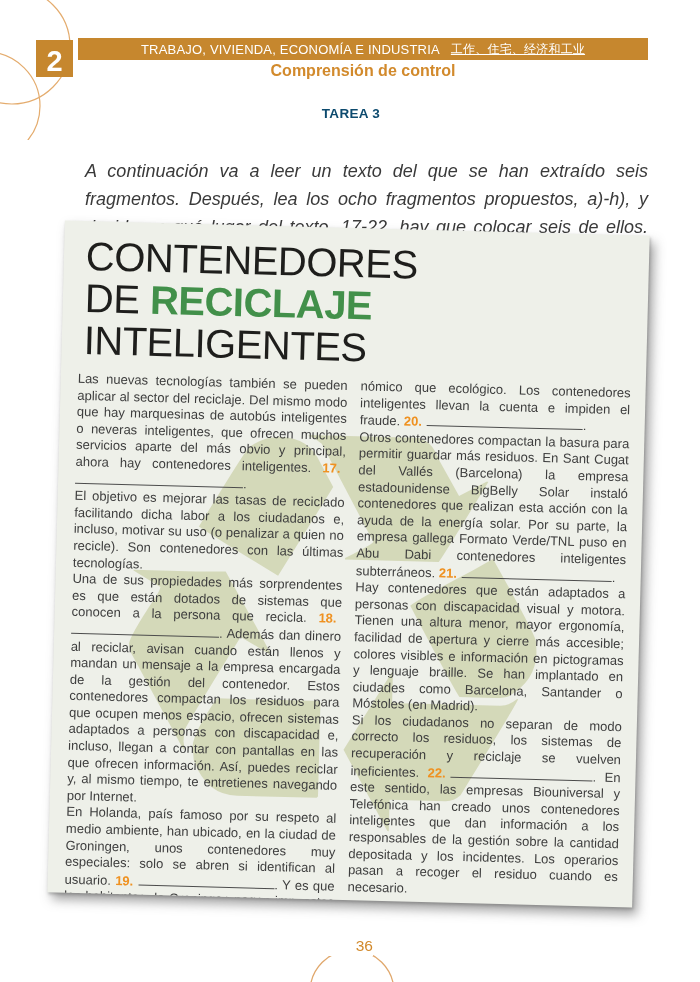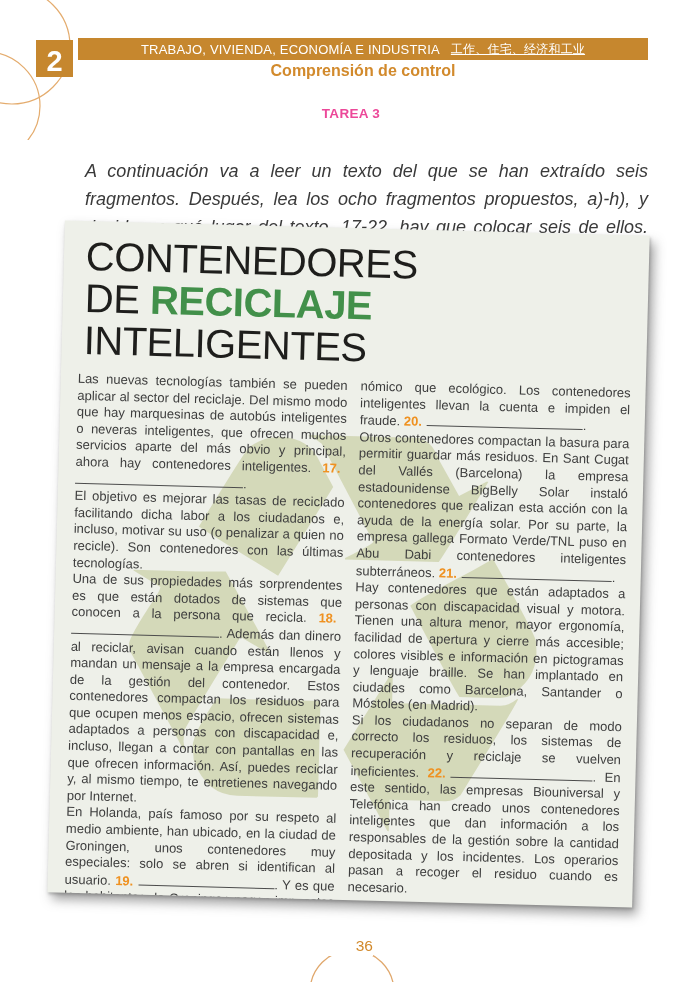--- a/index.html
+++ b/index.html
@@ -20,21 +20,21 @@
     color:#fff;display:flex;align-items:center;justify-content:center;gap:11px;
     font-size:13px;letter-spacing:.2px;white-space:nowrap;
   }
   .banner .zh{font-size:12px;text-decoration:underline;}
   .subtitle{
     position:absolute;left:78px;top:62px;width:570px;text-align:center;
     color:#d28a2c;font-weight:bold;font-size:16px;
   }
   .tarea{
     position:absolute;left:70px;top:106px;width:562px;text-align:center;
-    color:#ec4899;font-weight:bold;font-size:13.5px;letter-spacing:.3px;
+    color:#0c4a6e;font-weight:bold;font-size:13.5px;letter-spacing:.3px;
   }
   .instructions{
     position:absolute;left:70px;top:142px;width:563px;margin:15px;
     font-style:italic;font-size:18px;line-height:1.56;color:#3a3a3a;text-align:justify;
   }
   
   .paper{
     position:absolute;left:56px;top:228px;width:585px;height:672px;
     background:#eef0e9;transform:rotate(1.5deg);transform-origin:50% 50%;
     box-shadow:5px 7px 11px rgba(75,75,75,.5), 1px 2px 3px rgba(90,90,90,.35);

